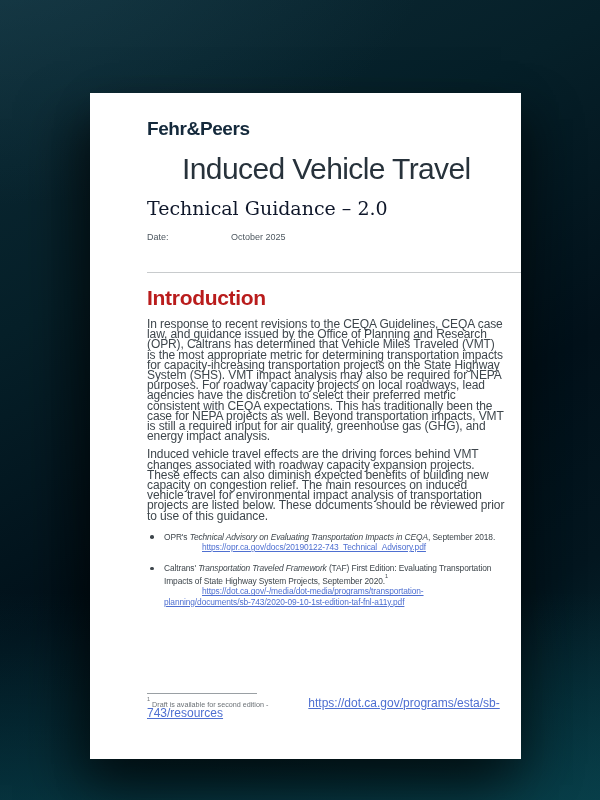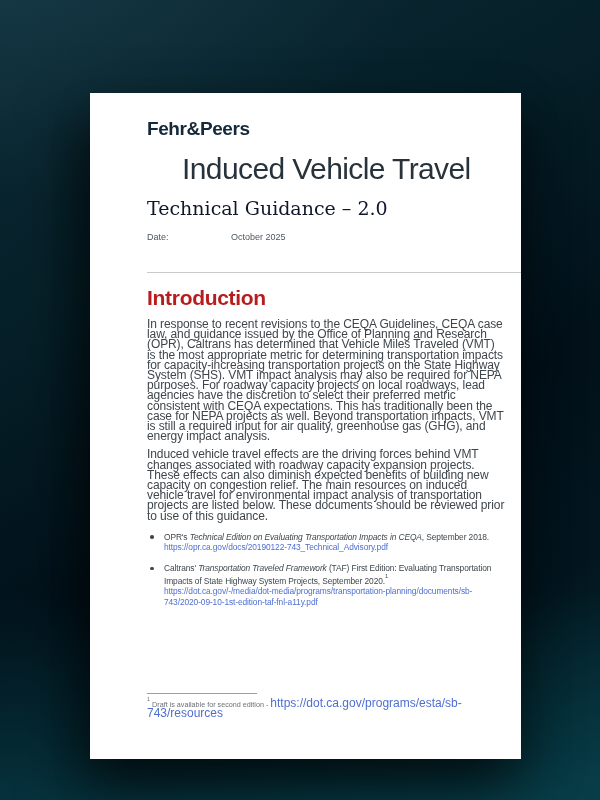--- a/index.html
+++ b/index.html
@@ -50,22 +50,23 @@
   .refs { margin-top:11px; list-style:none; width:358px; }
   .refs li {
     position:relative; padding-left:17px; margin-bottom:11px;
     font-size:8.4px; line-height:10.2px; letter-spacing:-0.1px; color:#3e464c;
   }
   .refs li::before {
     content:""; position:absolute; left:3px; top:3.4px;
     width:3.5px; height:3.5px; border-radius:50%; background:#3e464c;
   }
   .link {
-    color:#4e6fd1; overflow-wrap:anywhere;
+    color:#4e6fd1; text-decoration:underline; overflow-wrap:anywhere;
     cursor:pointer;
+    margin-left:38px;
   }
   em { font-style:italic; }
   sup { font-size:5.5px; position:relative; top:-2.5px; }
   .footnote {
     position:absolute; left:57px; bottom:40px; width:358px;
   }
   .footnote-rule {
     width:110px; border:0; border-top:1px solid #9aa0a4; margin-bottom:4px;
   }
   .footnote-text { font-size:7.2px; line-height:9px; color:#6b7176; }
@@ -94,21 +95,21 @@
     <hr class="rule">
 
     <h2 class="intro-heading">Introduction</h2>
 
     <p class="body-text">In response to recent revisions to the CEQA Guidelines, CEQA case law, and guidance issued by the Office of Planning and Research (OPR), Caltrans has determined that Vehicle Miles Traveled (VMT) is the most appropriate metric for determining transportation impacts for capacity-increasing transportation projects on the State Highway System (SHS).  VMT impact analysis may also be required for NEPA purposes.  For roadway capacity projects on local roadways, lead agencies have the discretion to select their preferred metric consistent with CEQA expectations.  This has traditionally been the case for NEPA projects as well. Beyond transportation impacts, VMT is still a required input for air quality, greenhouse gas (GHG), and energy impact analysis.</p>
 
     <p class="body-text">Induced vehicle travel effects are the driving forces behind VMT changes associated with roadway capacity expansion projects. These effects can also diminish expected benefits of building new capacity on congestion relief.  The main resources on induced vehicle travel for environmental impact analysis of transportation projects are listed below.  These documents should be reviewed prior to use of this guidance.</p>
 
     <ul class="refs">
       <li>
-        <span>OPR's </span><em>Technical Edition on Evaluating Transportation Impacts in CEQA</em><span>, September 2018.</span><br>
+        <span>OPR's </span><em>Technical Advisory on Evaluating Transportation Impacts in CEQA</em><span>, September 2018.</span><br>
         <span class="link">https://opr.ca.gov/docs/20190122-743_Technical_Advisory.pdf</span>
       </li>
       <li>
         <span>Caltrans' </span><em>Transportation Traveled Framework</em><span> (TAF) First Edition: Evaluating Transportation Impacts of State Highway System Projects, September 2020.</span><sup>1</sup><br>
         <span class="link">https://dot.ca.gov/-/media/dot-media/programs/transportation-planning/documents/sb-743/2020-09-10-1st-edition-taf-fnl-a11y.pdf</span>
       </li>
     </ul>
 
     <div class="footnote">
       <hr class="footnote-rule">

